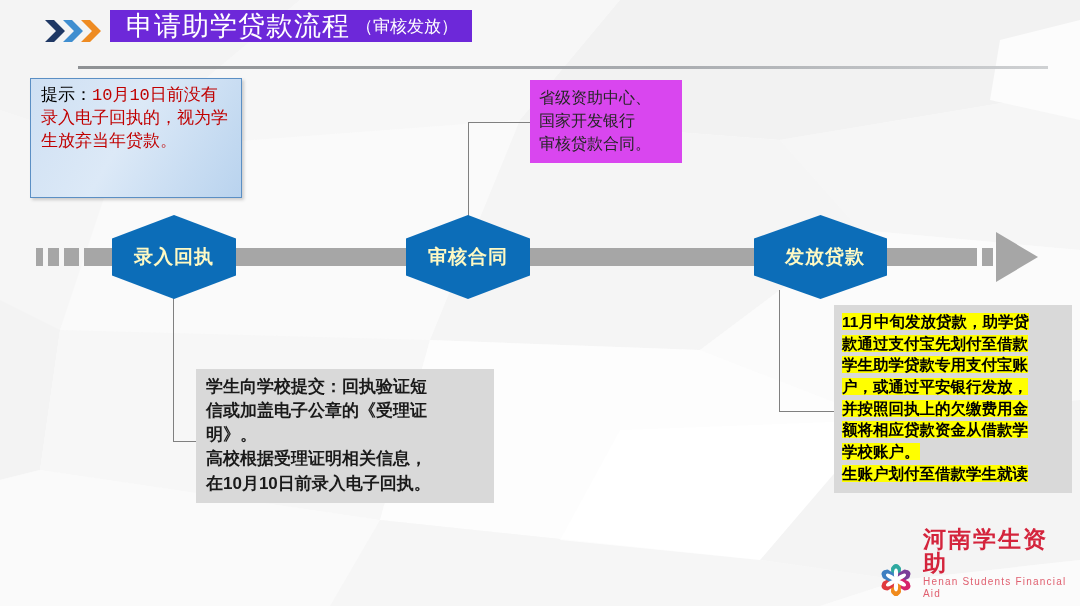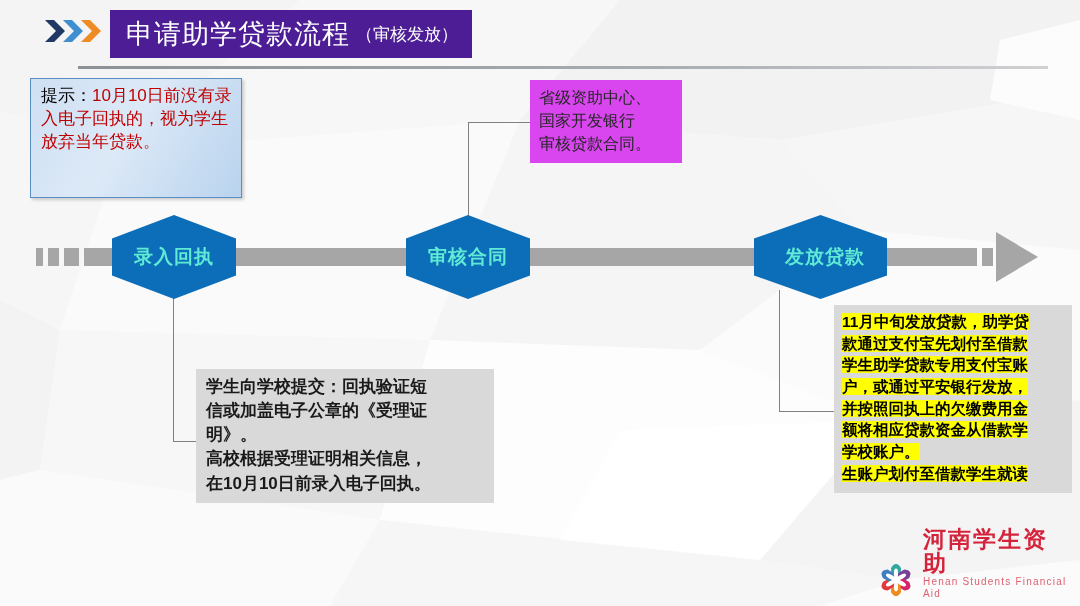--- a/index.html
+++ b/index.html
@@ -10,22 +10,22 @@
     position:relative;
   }
   
   #slide{position:absolute;inset:0;background:#f8f8f8;overflow:hidden;}
   #bgpoly{position:absolute;inset:0;width:1080px;height:606px;}
 
   
   #header{position:absolute;left:0;top:0;width:1080px;height:80px;}
   #chevrons{position:absolute;left:45px;top:16px;width:58px;height:30px;}
   #title-bar{
-    position:absolute;left:110px;top:10px;height:48px;
-    background:#4c1d95;display:flex;align-items:center;
+    position:absolute;left:110px;top:10px;height:32px;
+    background:#6d28d9;display:flex;align-items:center;
     padding:0 14px 0 16px;box-sizing:border-box;
   }
   #title-main{color:#ffffff;font-size:27px;line-height:1;letter-spacing:1px;}
   #title-sub{color:#ffffff;font-size:17px;line-height:1;margin-left:6px;letter-spacing:0px;}
   #rule{position:absolute;left:78px;top:66px;width:970px;height:3px;
         background:linear-gradient(90deg,#8e9194 0%,#a9acb0 60%,#cfd1d3 100%);}
 
   
   #timeline-bar{position:absolute;left:100px;top:248px;width:855px;height:18px;background:#a6a6a6;}
   .dash{position:absolute;top:248px;height:18px;background:#a6a6a6;}
@@ -38,21 +38,21 @@
   #arrow-head{position:absolute;left:996px;top:232px;width:0;height:0;
     border-top:25px solid transparent;border-bottom:25px solid transparent;
     border-left:42px solid #a6a6a6;}
 
   
   .hex{
     position:absolute;width:124px;height:84px;background:#0c6db8;
     clip-path:polygon(50% 0%,100% 28%,100% 72%,50% 100%,0% 72%,0% 28%);
     display:flex;align-items:center;justify-content:center;
   }
-  .hex span{color:#5eead4;font-size:19px;font-weight:bold;letter-spacing:1px;}
+  .hex span{color:#fef9c3;font-size:19px;font-weight:bold;letter-spacing:1px;}
   #hex1{left:112px;top:215px;}
   #hex2{left:406px;top:215px;}
   #hex3{left:754px;top:215px;padding-left:9px;}
 
   
   .conn{position:absolute;border-color:#808080;border-style:solid;border-width:0;}
   
   #conn1-v{left:173px;top:290px;width:1px;height:152px;background:#808080;}
   #conn1-h{left:173px;top:441px;width:35px;height:1px;background:#808080;}
   
@@ -62,21 +62,21 @@
   #conn3-v{left:779px;top:290px;width:1px;height:122px;background:#808080;}
   #conn3-h{left:779px;top:411px;width:57px;height:1px;background:#808080;}
 
   
   #tip-box{
     position:absolute;left:30px;top:78px;width:212px;height:120px;
     background:linear-gradient(120deg,#cfe0f3 0%,#dce9f7 45%,#b9d3ee 100%);
     border:1px solid #5b8fc4;
     box-shadow:2px 2px 3px rgba(0,0,0,0.18);
     padding:6px 8px 4px 10px;box-sizing:border-box;
-    font-family:Liberation Sans, sans-serif;
+    font-family:Liberation Mono, monospace;
     font-size:17px;line-height:1.35;color:#c00000;
   }
   #tip-label{color:#000000;}
 
   
   #callout-top{
     position:absolute;left:530px;top:80px;width:152px;
     background:#d946ef;padding:6px 8px 7px 9px;box-sizing:border-box;
     font-size:16px;line-height:1.45;color:#262626;
   }

